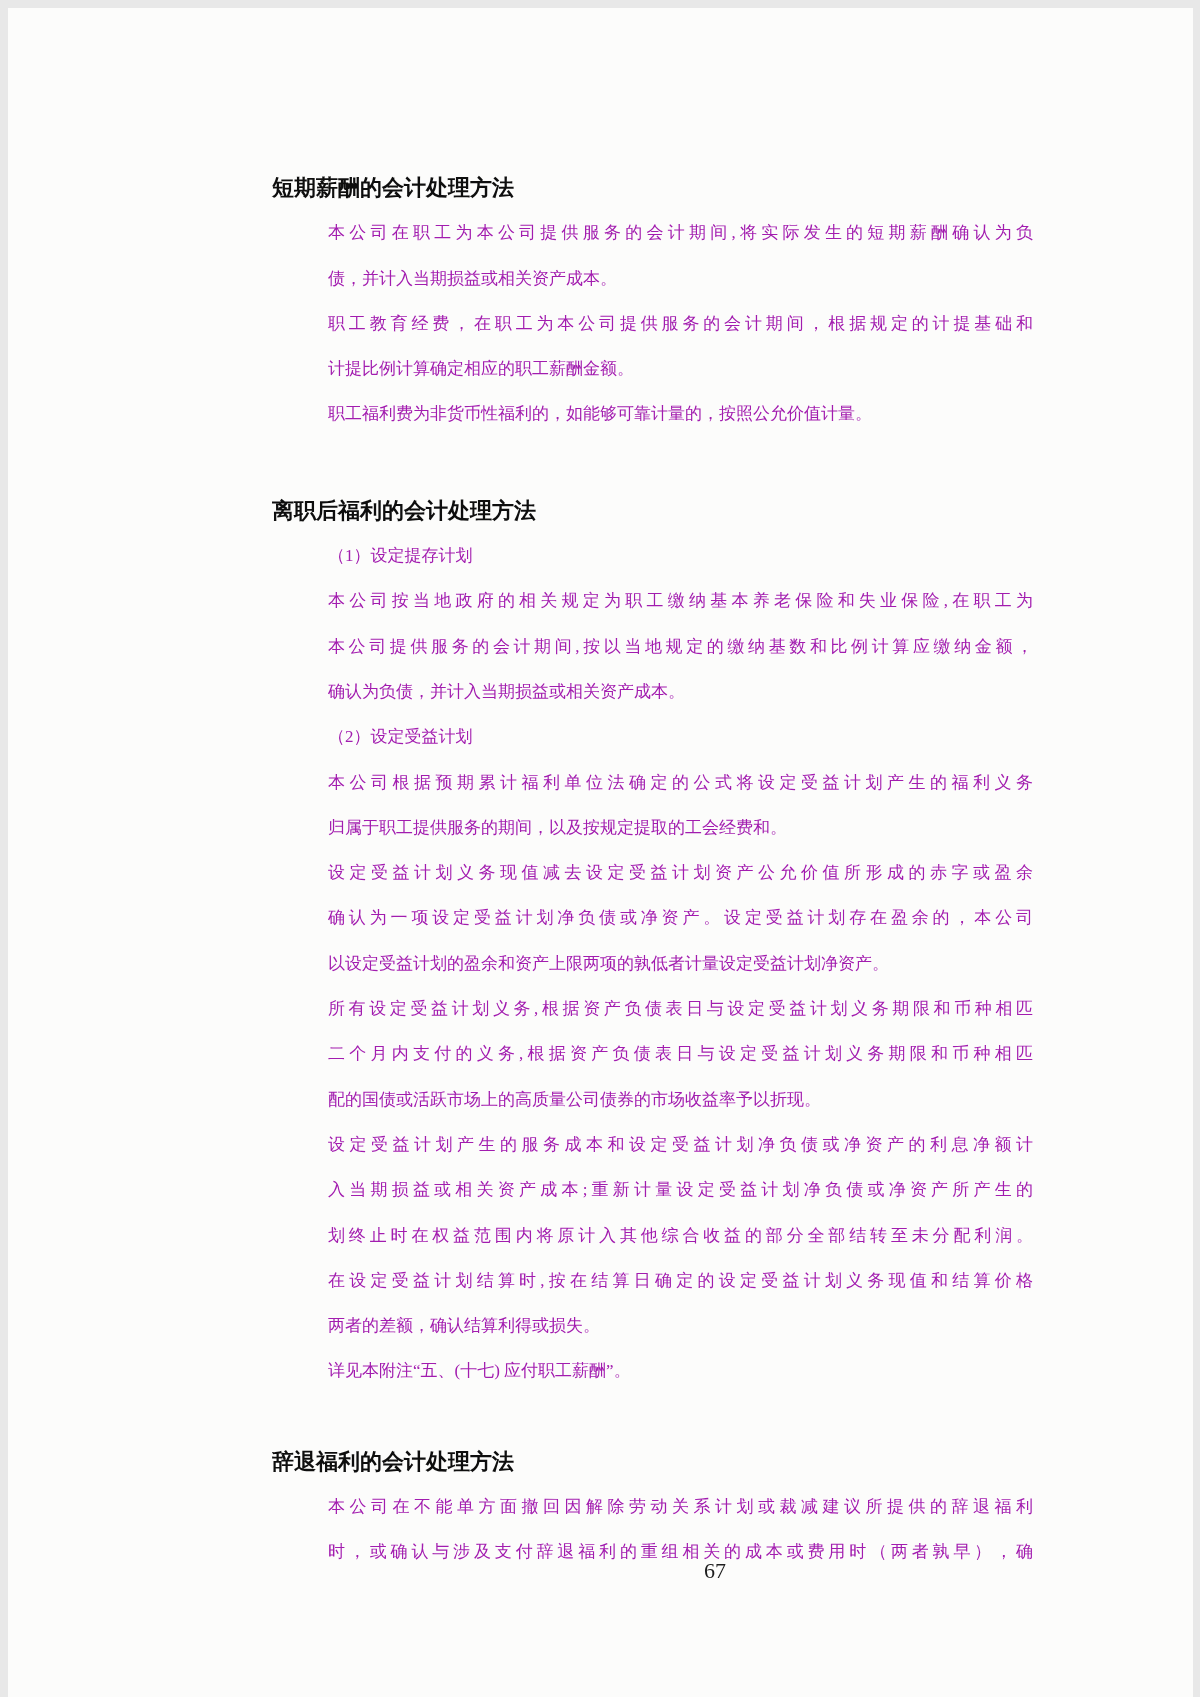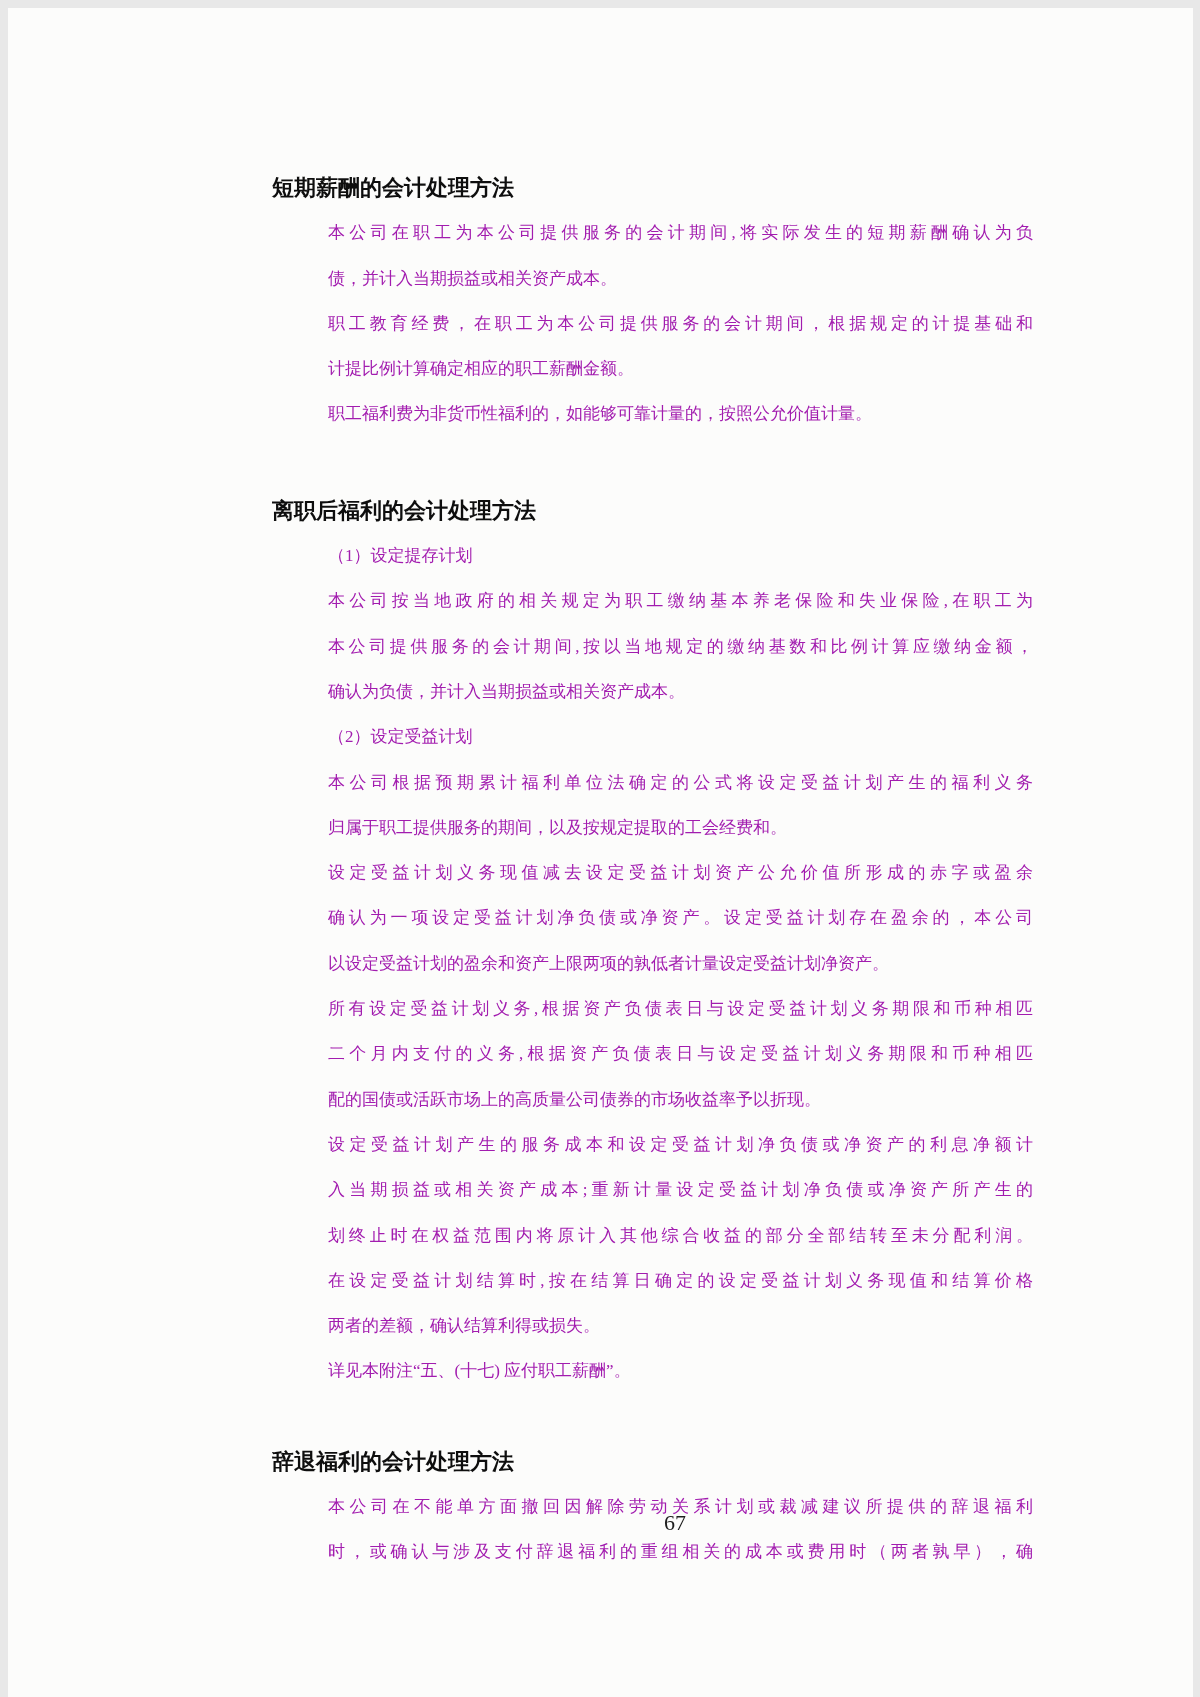--- a/index.html
+++ b/index.html
@@ -36,23 +36,23 @@
     line-height: 40.3px;
     color: #a21caf;
   }
   .line.fill {
     text-align: justify;
     text-align-last: justify;
   }
   .page-number {
     position: absolute;
     left: 652px;
-    top: 1496px;
+    top: 1544px;
     width: 64px;
-    text-align: left;
+    text-align: right;
     font-family: "Liberation Serif", "DejaVu Serif", serif;
     font-size: 22px;
     line-height: 30px;
     color: #1e1e1e;
   }
 </style>
 </head>
 <body>
 
 <div class="page">

